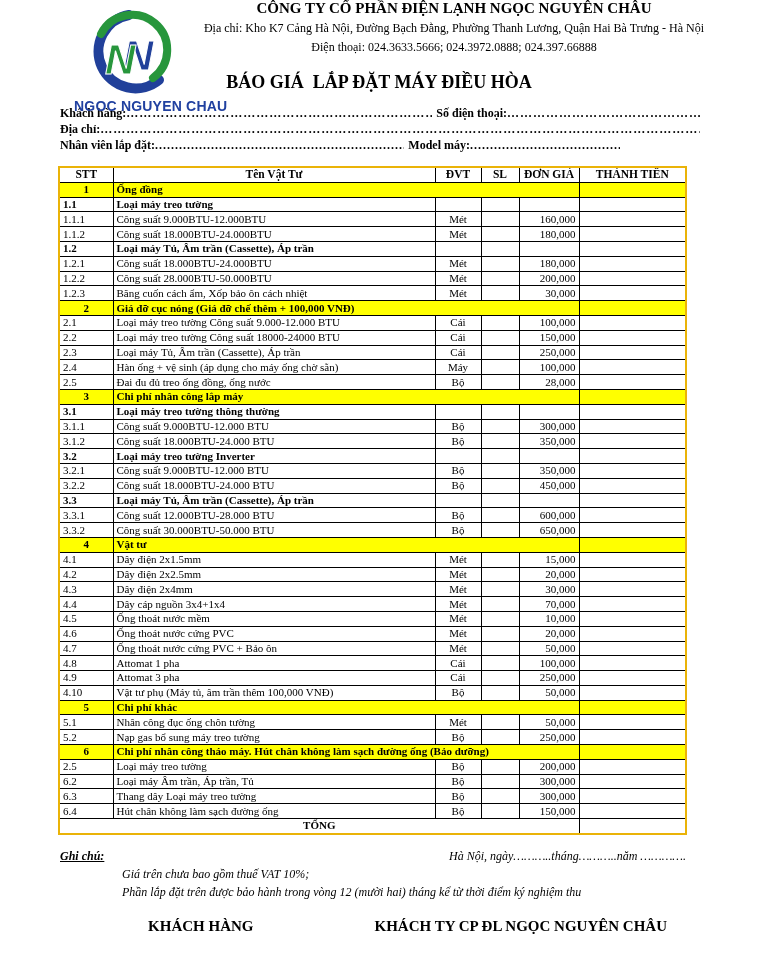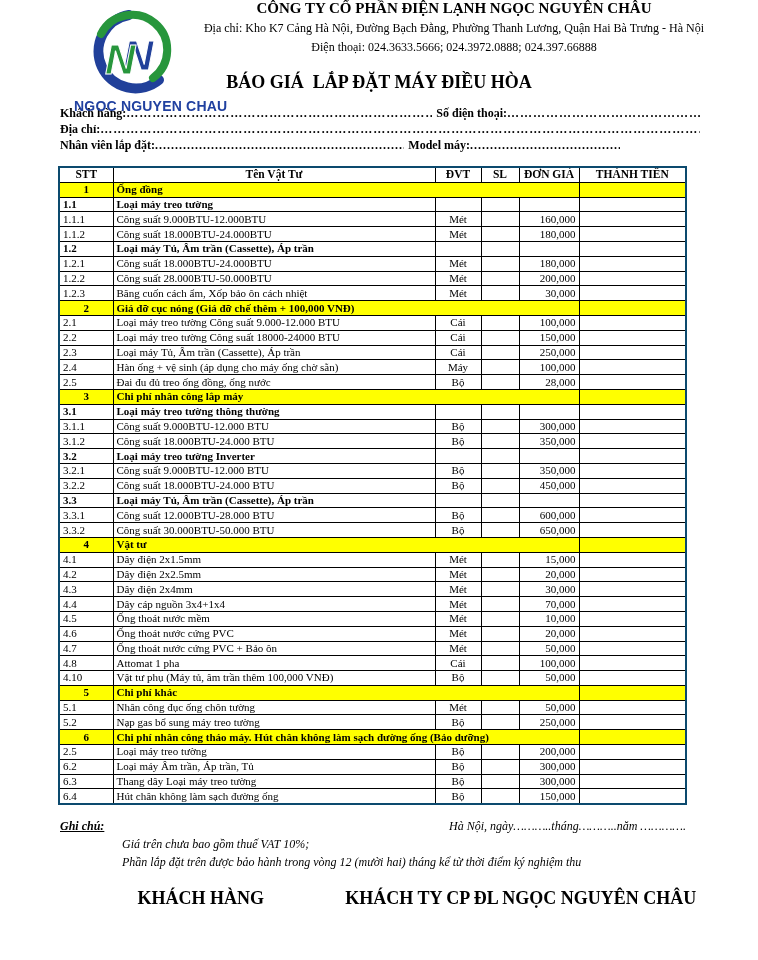--- a/index.html
+++ b/index.html
@@ -32,21 +32,21 @@
   .dots { overflow: hidden; white-space: nowrap; font-weight: bold; letter-spacing: 1px; }
   .dots.grow { flex: 1 1 0; min-width: 0; }
   .dots.fixed1 { width: 193px; flex: none; }
   .dots.fixed2 { width: 150px; flex: none; }
   .lbl { white-space: nowrap; }
   .lbl.second { padding-left: 4px; }
   
   table.quote {
     border-collapse: collapse; table-layout: fixed;
     margin: 13px 0 0 58px; width: 627px;
-    border: 2px solid #0c4a6e;
+    border: 2px solid #eab308;
   }
   table.quote td, table.quote th {
     border: 1px solid #000;
     font-size: 11px; line-height: 13px;
     height: 13.8px; padding: 0 3px;
     overflow: hidden; white-space: nowrap;
   }
   table.quote th { font-weight: bold; text-align: center; font-size: 11.5px; }
   .c-stt  { text-align: left; }
   .c-dvt  { text-align: center; }
@@ -54,21 +54,21 @@
   tr.row-section td { background: #ffff00; font-weight: bold; }
   tr.row-section td.c-stt { text-align: center; }
   tr.row-sub td { font-weight: bold; }
   tr.row-total td { font-weight: bold; text-align: center; }
   
   .footer { margin: 14px 58px 0 60px; font-size: 12px; }
   .ghichu-row { display: flex; justify-content: space-between; align-items: baseline; }
   .ghichu { font-weight: bold; font-style: italic; text-decoration: underline; }
   .dateline { font-style: italic; margin-right: 14px; }
   .note { font-style: italic; margin-left: 62px; margin-top: 3px; }
-  .signs { display: flex; margin-top: 18px; font-weight: bold; font-size: 18px; }
+  .signs { display: flex; margin-top: 18px; font-weight: bold; font-size: 15px; }
   .sign-left  { width: 44%; text-align: center; }
   .sign-right { width: 56%; text-align: center; }
 </style>
 </head>
 <body>
 
 <div class="page">
 
   <div class="logo-wrap">
     <svg width="118" height="86" viewBox="0 0 118 86">
@@ -377,20 +377,28 @@
         </tr>
         <tr class="row-item">
           <td class="c-stt">4.8</td>
           <td class="c-name">Attomat 1 pha</td>
           <td class="c-dvt">Cái</td>
           <td class="c-dvt"></td>
           <td class="c-price">100,000</td>
           <td class="c-price"></td>
         </tr>
         <tr class="row-item">
+          <td class="c-stt">4.9</td>
+          <td class="c-name">Attomat 3 pha</td>
+          <td class="c-dvt">Cái</td>
+          <td class="c-dvt"></td>
+          <td class="c-price">250,000</td>
+          <td class="c-price"></td>
+        </tr>
+        <tr class="row-item">
           <td class="c-stt">4.10</td>
           <td class="c-name">Vật tư phụ (Máy tủ, âm trần thêm 100,000 VNĐ)</td>
           <td class="c-dvt">Bộ</td>
           <td class="c-dvt"></td>
           <td class="c-price">50,000</td>
           <td class="c-price"></td>
         </tr>
         <tr class="row-section">
           <td class="c-stt">5</td>
           <td class="c-name" colspan="4">Chi phí khác</td>
@@ -440,20 +448,24 @@
           <td class="c-dvt"></td>
           <td class="c-price">300,000</td>
           <td class="c-price"></td>
         </tr>
         <tr class="row-item">
           <td class="c-stt">6.4</td>
           <td class="c-name">Hút chân không làm sạch đường ống</td>
           <td class="c-dvt">Bộ</td>
           <td class="c-dvt"></td>
           <td class="c-price">150,000</td>
+          <td class="c-price"></td>
+        </tr>
+        <tr class="row-total">
+          <td class="c-total" colspan="5">TỔNG</td>
           <td class="c-price"></td>
         </tr>
       </tbody>
   </table>
 
   <div class="footer">
     <div class="ghichu-row">
       <span class="ghichu">Ghi chú:</span>
       <span class="dateline">Hà Nội, ngày………..tháng………..năm ………….</span>
     </div>

